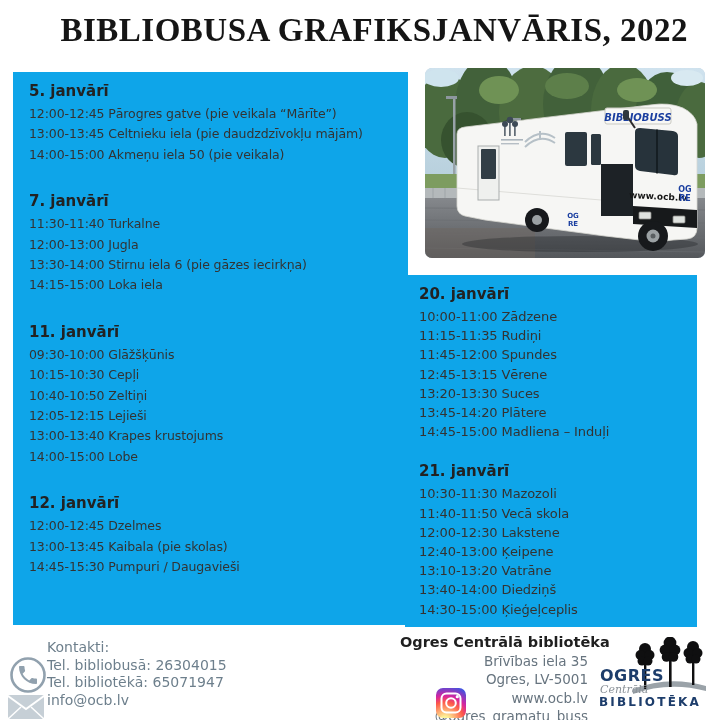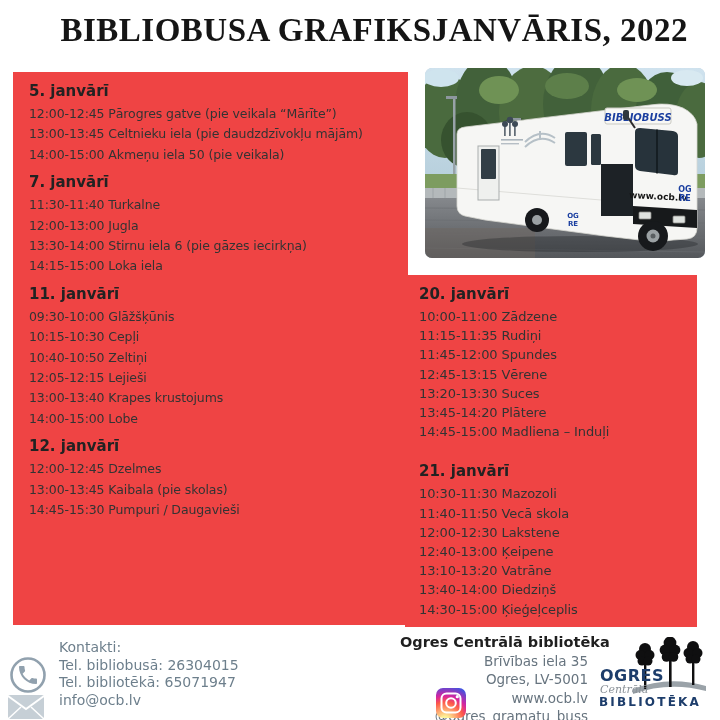--- a/index.html
+++ b/index.html
@@ -4,35 +4,35 @@
 <style>
   html,body{margin:0;padding:0;background:#ffffff;}
   body{width:720px;height:720px;position:relative;overflow:hidden;
        font-family:"DejaVu Sans",sans-serif;color:#2d2d2d;}
 
   .title-row{position:absolute;left:30px;right:32px;top:12px;
     display:flex;justify-content:flex-end;
     font-family:"Liberation Serif",serif;font-weight:700;font-size:33px;
     color:#151515;letter-spacing:.5px;white-space:nowrap;}
 
-  .panel{position:absolute;background:#ef4444;box-sizing:border-box;}
+  .panel{position:absolute;background:#0ea5e9;box-sizing:border-box;}
   .panel-left{left:13px;top:72px;width:395px;height:553px;padding:10px 16px;}
   .panel-right{left:405px;top:275px;width:292px;height:352px;padding:10px 14px;}
 
-  .section+.section{margin-top:8px;}
+  .section+.section{margin-top:27px;}
   .panel-right .section+.section{margin-top:21px;}
   .date{font-size:15px;font-weight:700;color:#222;margin-bottom:4px;}
   .entry{font-size:12.5px;color:#333;line-height:20.4px;white-space:nowrap;letter-spacing:-.1px;}
   .panel-right .entry{font-size:13px;line-height:19.2px;}
 
   .photo{position:absolute;left:425px;top:68px;width:280px;height:190px;
     border-radius:7px;overflow:hidden;background:#b9cfdc;}
 
   .contacts{position:absolute;left:47px;top:639px;color:#6d7f8c;
-    font-size:14px;line-height:17.6px;margin-left:12px;}
+    font-size:14px;line-height:17.6px;}
   .icon-abs{position:absolute;}
   .phone-icon{left:8px;top:655px;}
   .mail-icon{left:7px;top:694px;}
 
   .footer-right{position:absolute;left:400px;top:633px;width:188px;
     text-align:right;color:#67747f;font-size:13.5px;line-height:18.6px;white-space:nowrap;}
   .footer-right .name{font-weight:700;color:#1f1f1f;font-size:14.5px;}
 
   .ig-icon{left:436px;top:688px;}
 

